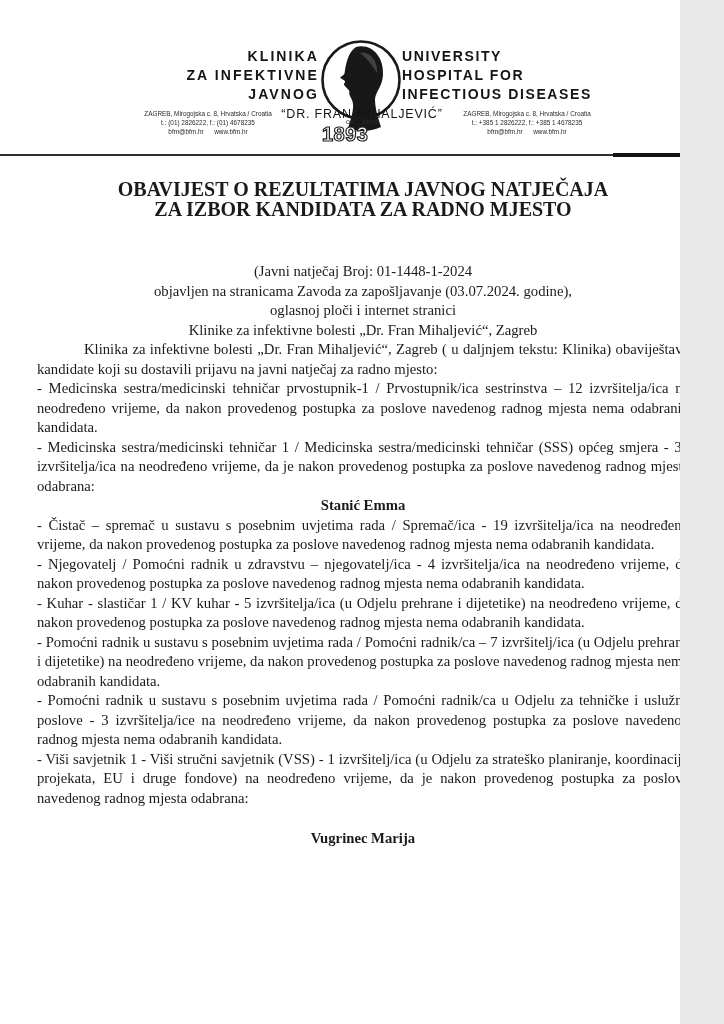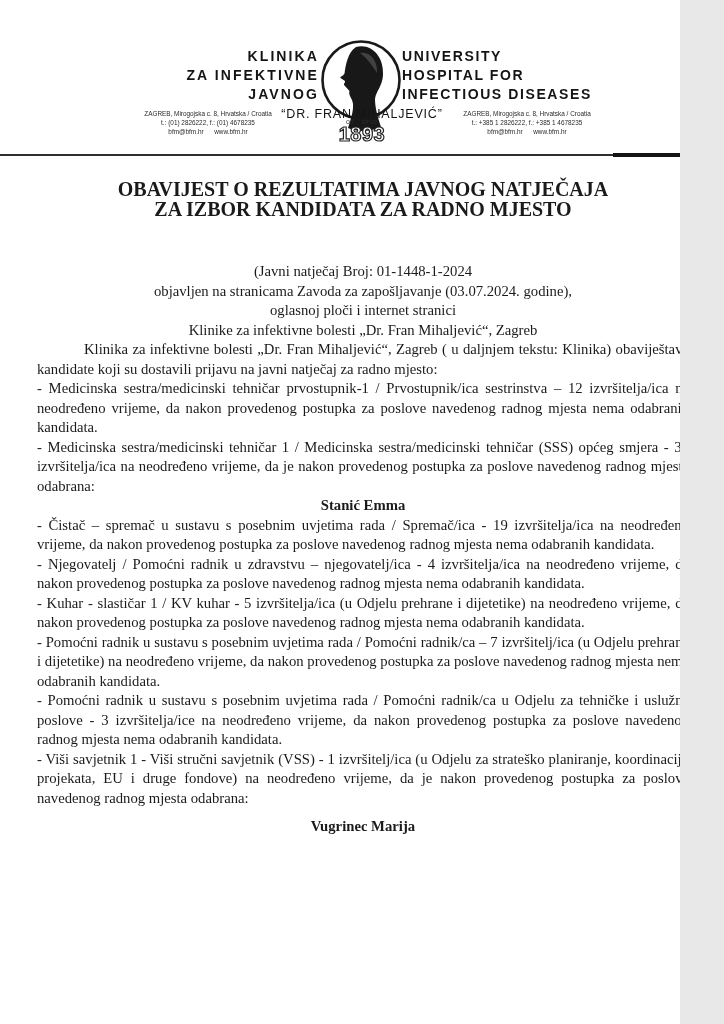--- a/index.html
+++ b/index.html
@@ -32,41 +32,41 @@
     font-size:6.4px;line-height:9px;color:#2a2a2a;
   }
   .contact div{white-space:pre;}
   .contact-left{left:133px;}
   .contact-right{left:452px;}
   .since-label{
     position:absolute;top:118px;left:330px;width:64px;text-align:center;
     font-family:"Liberation Sans", sans-serif;font-size:7px;color:#2a2a2a;white-space:pre;
   }
   .since-year{
-    position:absolute;top:123px;left:322px;width:80px;text-align:center;
+    position:absolute;top:123px;left:322px;width:80px;
     font-family:"Liberation Sans", sans-serif;font-weight:700;font-size:20px;
     color:#ffffff;-webkit-text-stroke:1.2px #222;letter-spacing:0.5px;
   }
   .rule-main{position:absolute;top:154px;left:0;width:690px;height:2px;background:#2e2e2e;}
   .rule-right{position:absolute;top:153px;left:613px;width:80px;height:4px;background:#141414;}
   
   .doc-body{
     position:absolute;top:180px;left:37px;width:652px;
     font-size:14.7px;line-height:19.5px;
   }
   .doc-body p{margin:0;}
   .title-line{text-align:center;font-weight:700;font-size:20px;}
   .subtitle{margin-top:43px;text-align:center;}
   .intro{margin-top:23px;text-align:justify;text-indent:47px;}
   .item{text-align:justify;margin-top:11px;}
   .item-1{margin-top:26px;}
   .item-3{margin-top:6px;}
   .item-8{margin-top:9px;}
   .selected-name{text-align:center;font-weight:700;}
-  .selected-name.gap{margin-top:9px;}
+  .selected-name.gap{margin-top:21px;}
 </style>
 </head>
 <body>
 
 <div class="page">
 
   <div class="org-block org-left">
     <div>KLINIKA</div>
     <div>ZA INFEKTIVNE</div>
     <div>JAVNOG</div>

